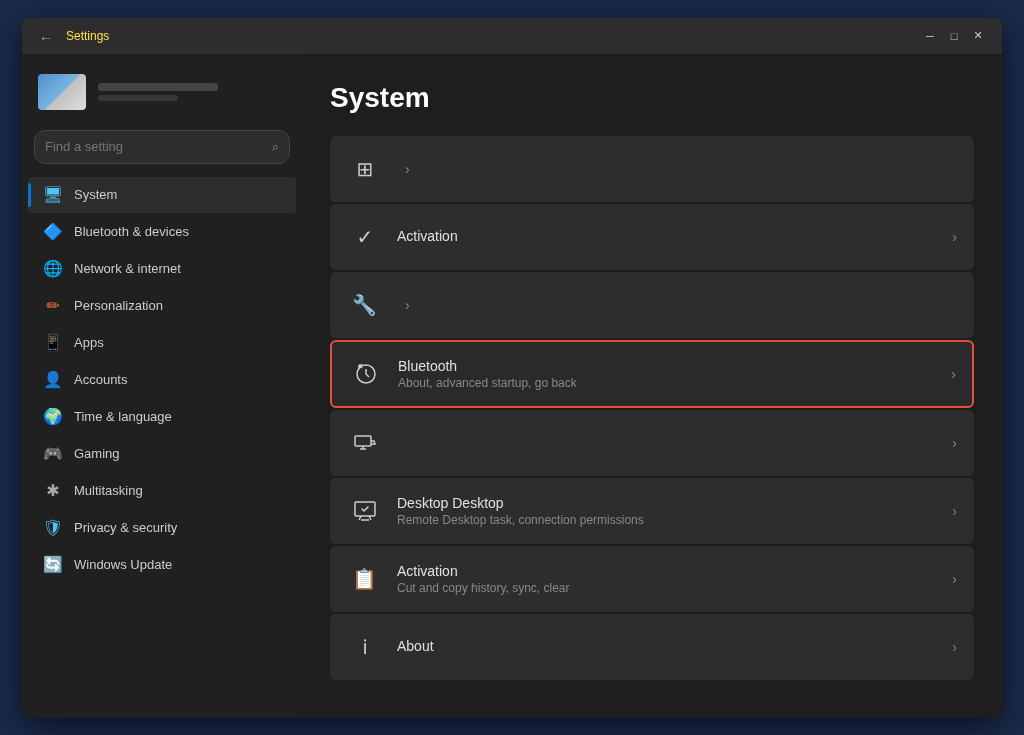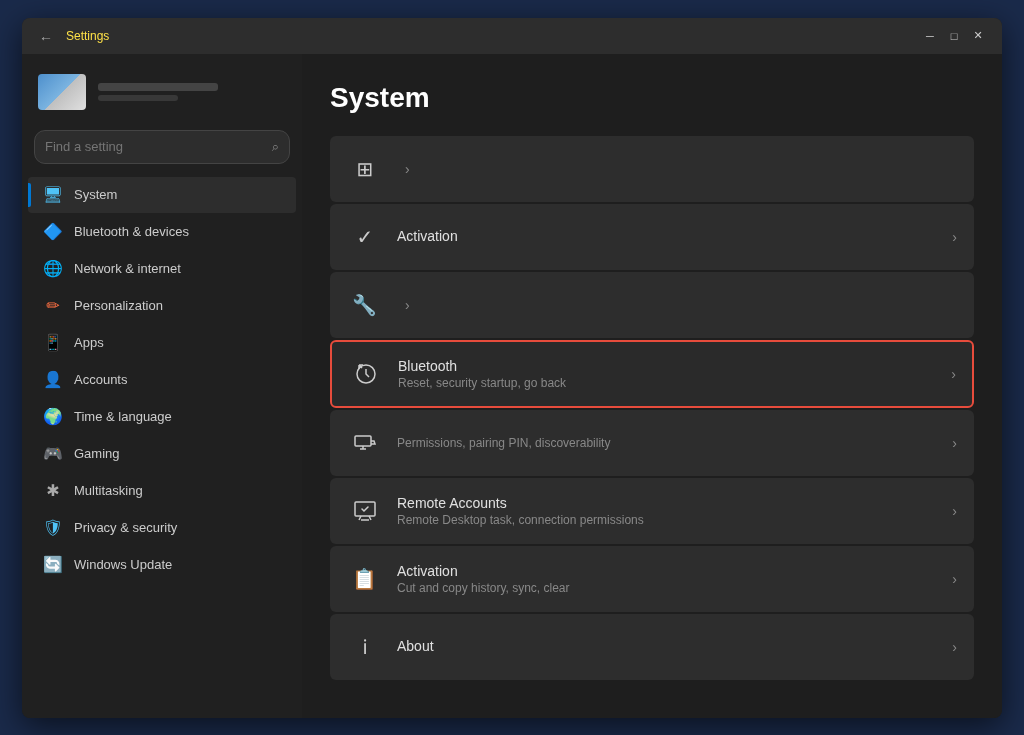--- a/index.html
+++ b/index.html
@@ -358,49 +358,48 @@
         <div class="settings-item highlighted">
           <div class="settings-item-icon">
             <svg width="24" height="24" viewBox="0 0 24 24" fill="none" stroke="#ccc" stroke-width="1.5">
               <circle cx="12" cy="12" r="9"></circle>
               <path d="M12 7v5l3 3"></path>
               <path d="M8 6l-3-3m0 0v4m0-4h4"></path>
             </svg>
           </div>
           <div class="settings-item-text">
             <div class="settings-item-title">Bluetooth</div>
-            <div class="settings-item-desc">Reset, security startup, go back</div>
+            <div class="settings-item-desc">About, advanced startup, go back</div>
           </div>
           <span class="settings-item-arrow">›</span>
         </div>
 
         <div class="settings-item">
           <div class="settings-item-icon">
             <svg width="24" height="24" viewBox="0 0 24 24" fill="none" stroke="#ccc" stroke-width="1.5">
               <rect x="2" y="5" width="16" height="10" rx="1"></rect>
               <path d="M18 10h3l1 3H18"></path>
               <path d="M10 15v3M7 18h6"></path>
             </svg>
           </div>
           <div class="settings-item-text">
-            <div class="settings-item-desc">Permissions, pairing PIN, discoverability</div>
           </div>
           <span class="settings-item-arrow">›</span>
         </div>
 
         <div class="settings-item">
           <div class="settings-item-icon">
             <svg width="24" height="24" viewBox="0 0 24 24" fill="none" stroke="#ccc" stroke-width="1.5">
               <rect x="2" y="3" width="20" height="14" rx="1"></rect>
               <path d="M8 17l-2 4M16 17l2 4M8 21h8"></path>
               <path d="M9 10l2 2 4-4" stroke-linecap="round"></path>
             </svg>
           </div>
           <div class="settings-item-text">
-            <div class="settings-item-title">Remote Accounts</div>
+            <div class="settings-item-title">Desktop Desktop</div>
             <div class="settings-item-desc">Remote Desktop task, connection permissions</div>
           </div>
           <span class="settings-item-arrow">›</span>
         </div>
 
         <div class="settings-item">
           <div class="settings-item-icon">📋</div>
           <div class="settings-item-text">
             <div class="settings-item-title">Activation</div>
             <div class="settings-item-desc">Cut and copy history, sync, clear</div>

